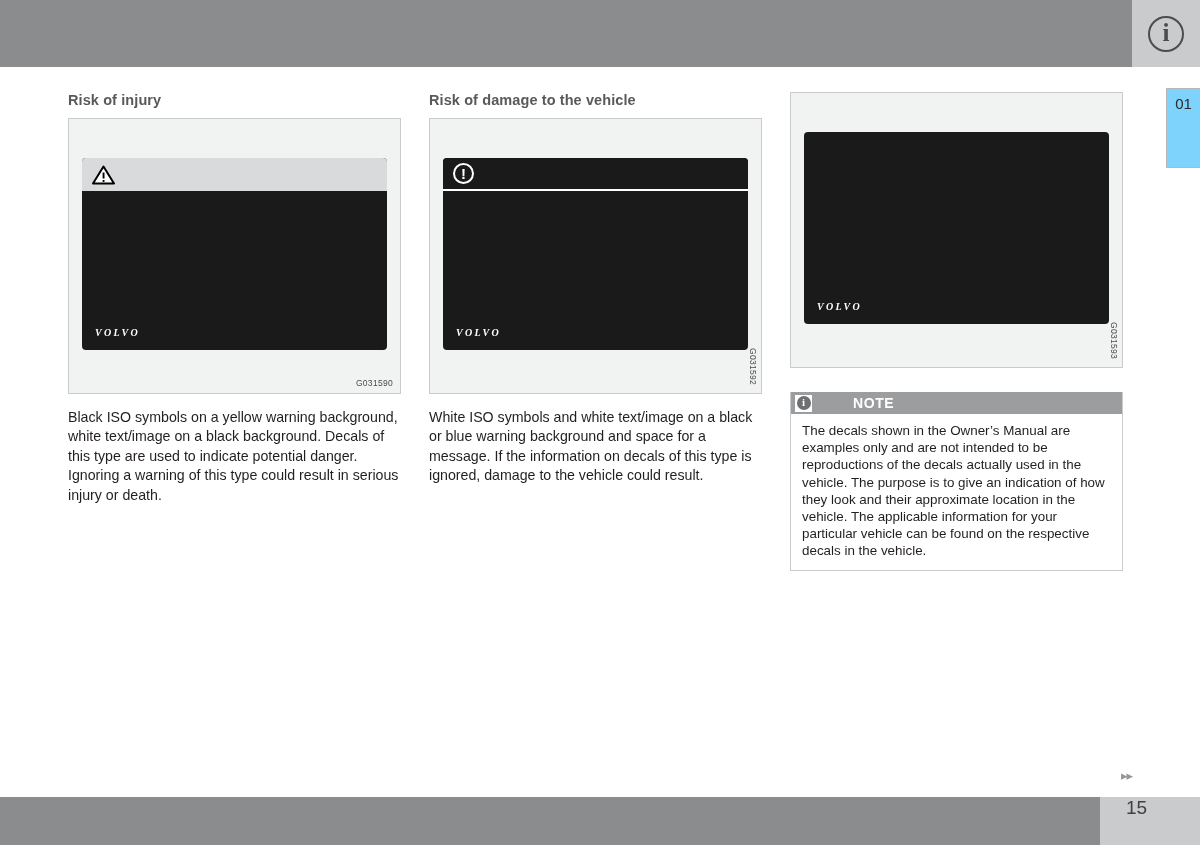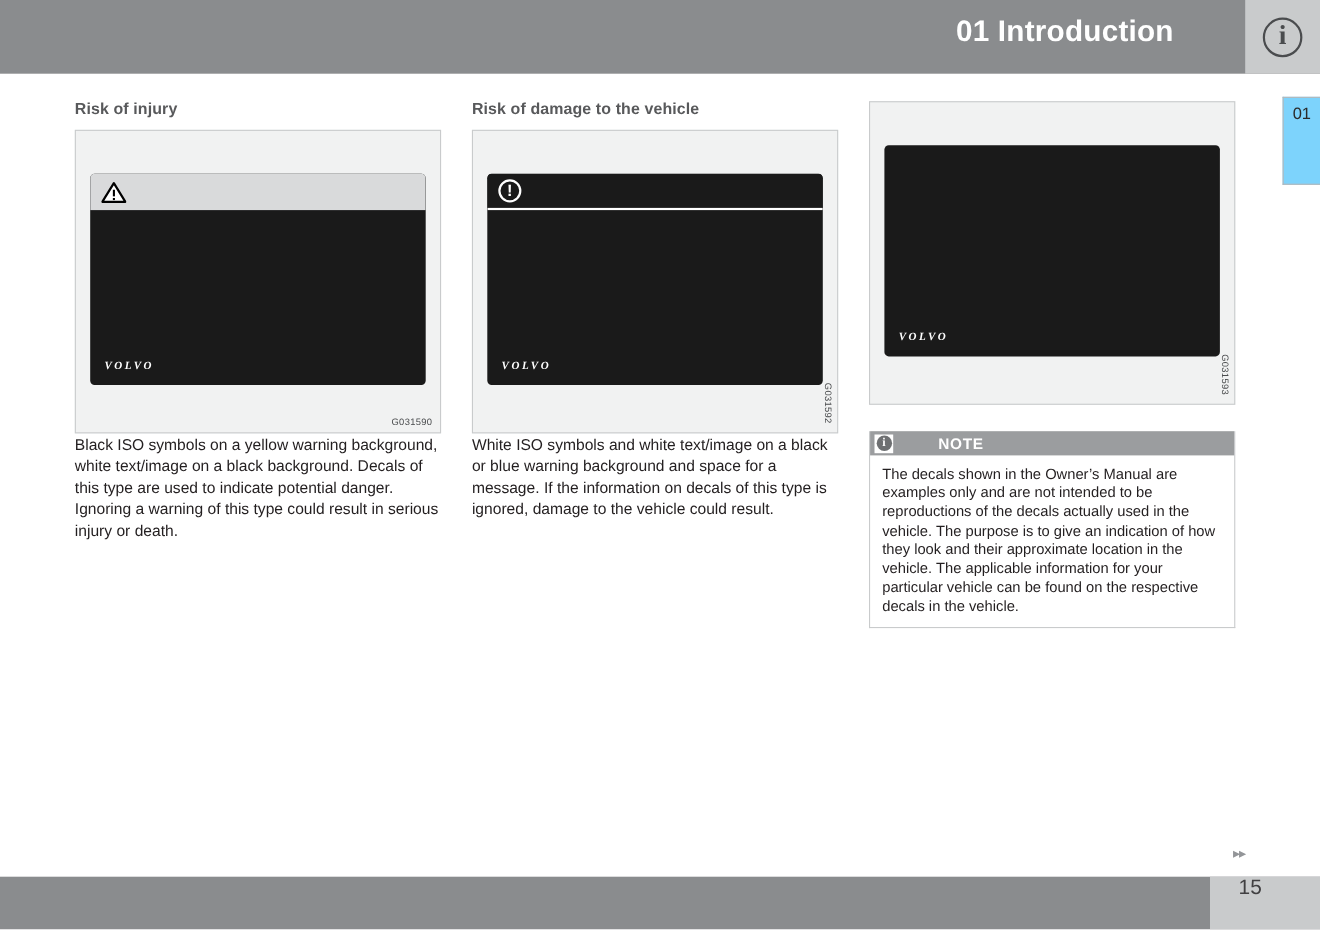--- a/index.html
+++ b/index.html
@@ -182,21 +182,21 @@
   }
   .fig-code.vertical {
     right: 3px;
     bottom: 8px;
     writing-mode: vertical-rl;
     text-orientation: mixed;
   }
 
   
   .body-text {
-    margin-top: 2px;
+    margin-top: 14px;
     font-size: 14.2px;
     line-height: 19.4px;
     color: #231f20;
   }
 
   
   .note-box {
     margin-top: 24px;
     border: 1px solid #c9cbcc;
     border-top: none;
@@ -277,21 +277,20 @@
   }
   .footer-page-num {
     font-size: 19px;
     color: #414042;
   }
 </style>
 </head>
 <body>
 
 <div class="header">
-  <div class="header-title">01 Introduction</div>
   <div class="header-icon-box">
     <div class="info-circle">i</div>
   </div>
 </div>
 
 <div class="chapter-tab">01</div>
 
 <div class="columns">
 
   <div class="column">

